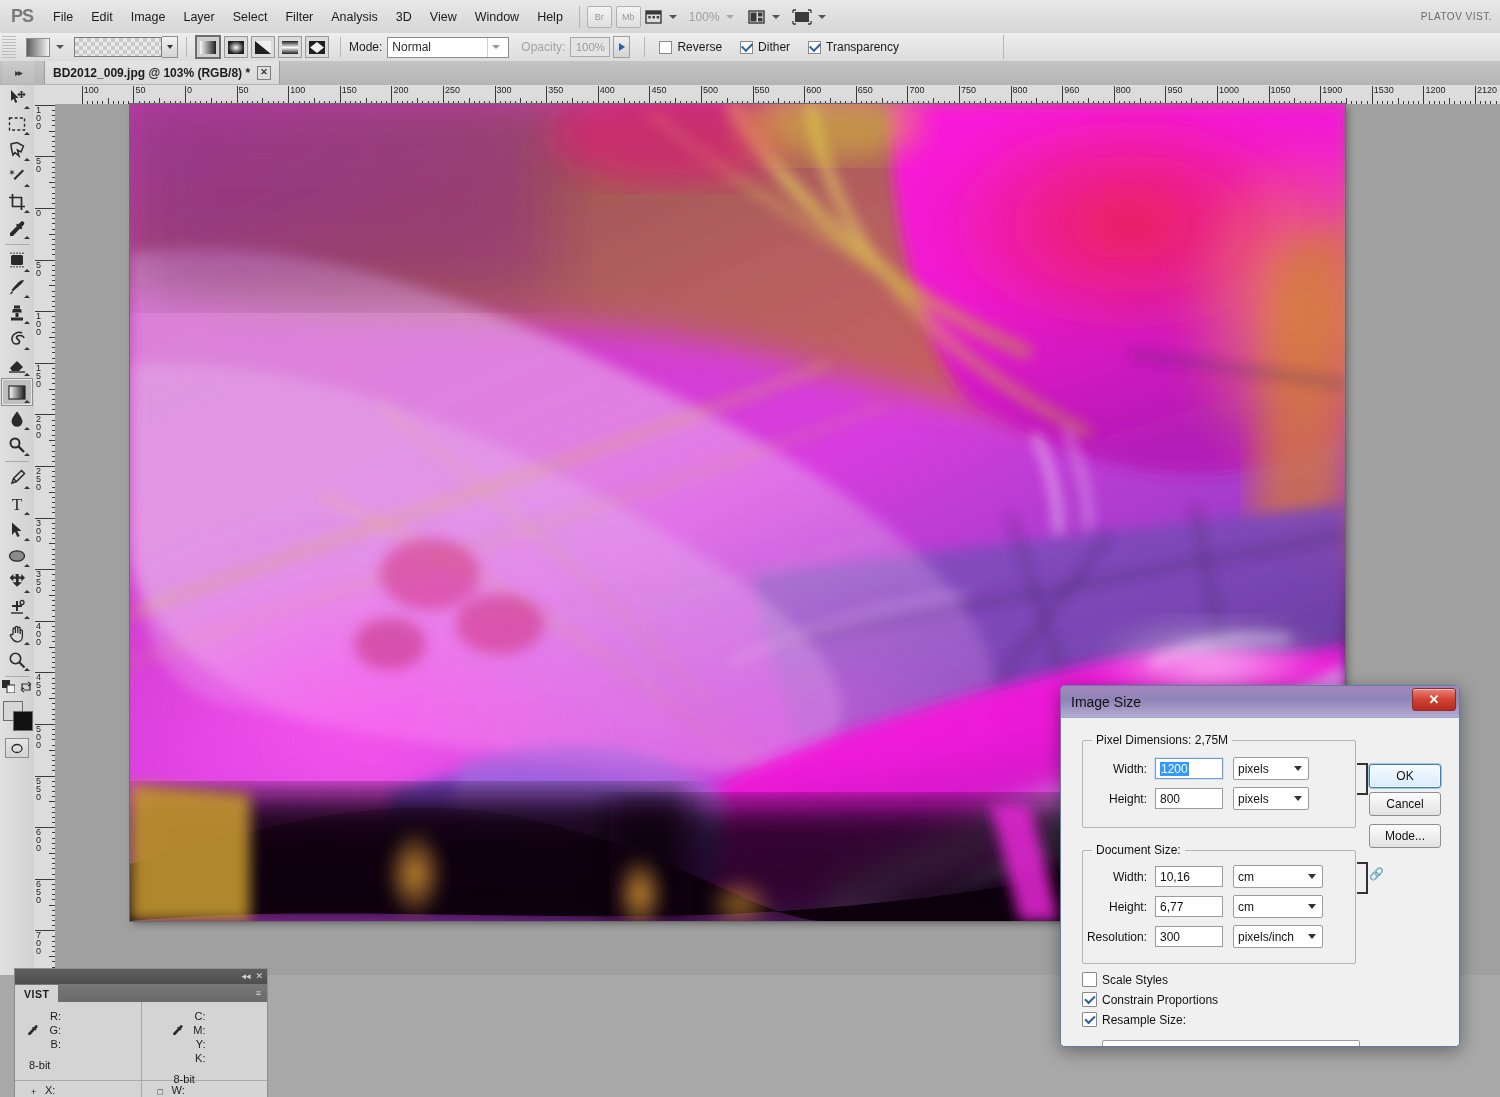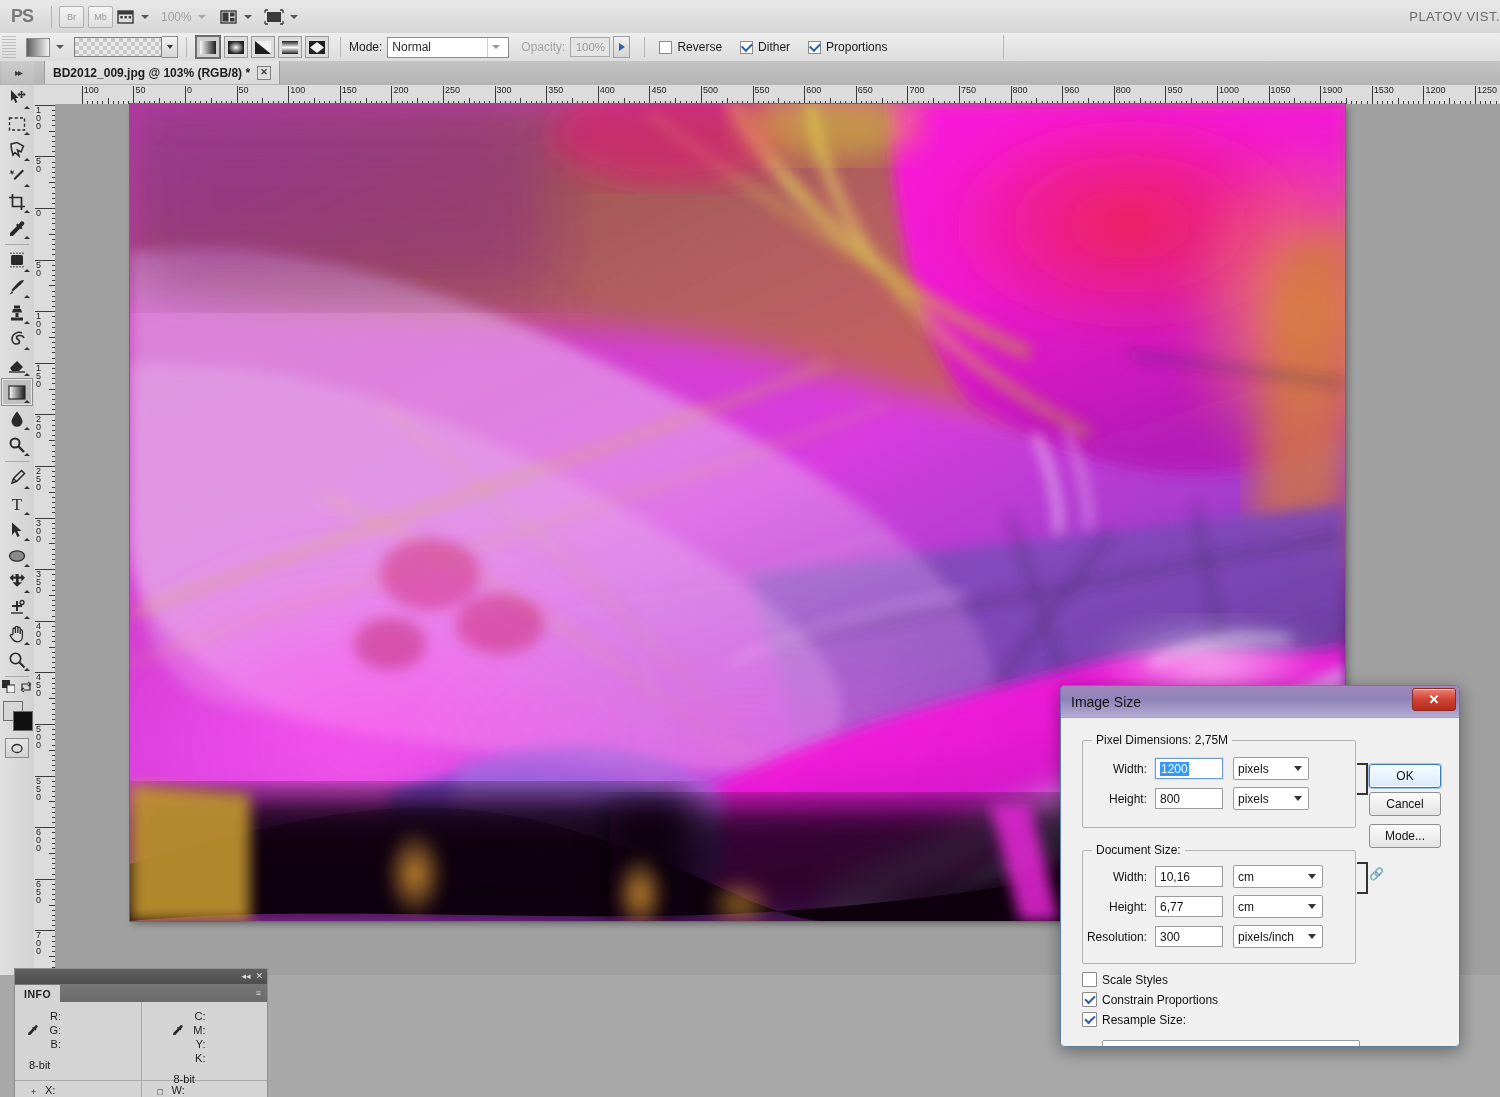--- a/index.html
+++ b/index.html
@@ -37,22 +37,22 @@
   .mb-plain{
     height:20px;display:flex;align-items:center;justify-content:center;margin-right:2px;
   }
   .caret{
     width:0;height:0;border-left:4px solid transparent;border-right:4px solid transparent;
     border-top:4px solid #555;margin-left:4px;
   }
   .caret.dim{border-top-color:#a8a8a8;}
   #zoomlabel{font-size:12px;color:#a0a0a0;padding:0 2px;}
   #workspace-name{
-    margin-left:auto;font-size:13px;color:#6b6b6b;letter-spacing:0.5px;
-    padding-right:0;white-space:nowrap;overflow:hidden;
+    margin-left:auto;font-size:10px;color:#6b6b6b;letter-spacing:0.5px;
+    padding-right:8px;white-space:nowrap;overflow:hidden;
   }
 
   
   #optionsbar{
     position:absolute;left:0;top:33px;width:1500px;height:28px;
     background:linear-gradient(#eeeeee,#dcdcdc);
     border-bottom:1px solid #9d9d9d;
     display:flex;align-items:center;
   }
   #grip{width:14px;height:22px;margin-left:2px;
@@ -281,20 +281,33 @@
     display:flex;align-items:center;justify-content:center;border-radius:1px;
   }
   .dcb.on::after{content:"";display:block;width:8px;height:4px;border-left:2px solid #2d5fa8;
     border-bottom:2px solid #2d5fa8;transform:rotate(-45deg) translate(1px,-1px);}
 </style>
 </head>
 <body>
 
 <div id="menubar">
   <div id="ps-logo">PS</div>
+  <div id="menu-items" style="display:flex;align-items:center;">
+      <div class="menu-item">File</div>
+      <div class="menu-item">Edit</div>
+      <div class="menu-item">Image</div>
+      <div class="menu-item">Layer</div>
+      <div class="menu-item">Select</div>
+      <div class="menu-item">Filter</div>
+      <div class="menu-item">Analysis</div>
+      <div class="menu-item">3D</div>
+      <div class="menu-item">View</div>
+      <div class="menu-item">Window</div>
+      <div class="menu-item">Help</div>
+    </div>
   <div class="mb-sep"></div>
   <div class="mb-btn">Br</div>
   <div class="mb-btn">Mb</div>
   <div class="mb-plain">
     <svg width="18" height="16" viewBox="0 0 18 16">
         <rect x="1" y="2" width="15" height="12" fill="none" stroke="#3a3a3a" stroke-width="1.4"></rect>
         <rect x="1" y="2" width="15" height="3.5" fill="#3a3a3a"></rect>
         <rect x="3.3" y="7" width="2.4" height="2.4" fill="#3a3a3a"></rect>
         <rect x="7.5" y="7" width="2.4" height="2.4" fill="#3a3a3a"></rect>
         <rect x="11.7" y="7" width="2.4" height="2.4" fill="#3a3a3a"></rect>
@@ -403,21 +416,21 @@
       <div class="cbwrap">
         <span class="cb"></span>
         <span>Reverse</span>
       </div>
       <div class="cbwrap">
         <span class="cb on"></span>
         <span>Dither</span>
       </div>
       <div class="cbwrap">
         <span class="cb on"></span>
-        <span>Proportions</span>
+        <span>Transparency</span>
       </div>
     </div>
   <div style="flex:1"></div>
   <div style="width:1px;height:24px;background:#b6b6b6;margin-right:496px;"></div>
 </div>
 
 <div id="tabbar">
   <div id="tabarrows">▸▸</div>
   <div id="doctab">
     <span>BD2012_009.jpg @ 103% (RGB/8) *</span>
@@ -897,21 +910,21 @@
     <div class="hr-tick" style="left: 1368.4px; height: 18px;"></div>
     <div class="hr-tick" style="left: 1373.56px; height: 3.5px;"></div>
     <div class="hr-tick" style="left: 1378.72px; height: 3.5px;"></div>
     <div class="hr-tick" style="left: 1383.88px; height: 3.5px;"></div>
     <div class="hr-tick" style="left: 1389.04px; height: 3.5px;"></div>
     <div class="hr-tick" style="left: 1394.2px; height: 6px;"></div>
     <div class="hr-tick" style="left: 1399.36px; height: 3.5px;"></div>
     <div class="hr-tick" style="left: 1404.52px; height: 3.5px;"></div>
     <div class="hr-tick" style="left: 1409.68px; height: 3.5px;"></div>
     <div class="hr-tick" style="left: 1414.84px; height: 3.5px;"></div>
-    <div class="hr-lbl" style="left: 1420px;">1250</div>
+    <div class="hr-lbl" style="left: 1420px;">2120</div>
     <div class="hr-tick" style="left: 1420px; height: 18px;"></div>
     <div class="hr-tick" style="left: 1425.16px; height: 3.5px;"></div>
     <div class="hr-tick" style="left: 1430.32px; height: 3.5px;"></div>
     <div class="hr-tick" style="left: 1435.48px; height: 3.5px;"></div>
     <div class="hr-tick" style="left: 1440.64px; height: 3.5px;"></div>
   </div>
 <div id="vruler">
     <div class="vr-lbl" style="top: 1.8px;">100</div>
     <div class="vr-tick" style="top: 0.8px; width: 20px;"></div>
     <div class="vr-tick" style="top: 5.96px; width: 3.5px;"></div>
@@ -1259,21 +1272,21 @@
     <ellipse cx="700" cy="20" rx="90" ry="36" fill="#d8c43a" opacity="0.55" filter="url(#blurMd)"></ellipse>
   </svg>
 </div>
 
 <div id="infopanel">
   <div id="infohead">
     <span class="hdr-ico">◂◂</span>
     <span class="hdr-ico">✕</span>
   </div>
   <div id="infotab">
-    <span class="tabname">INFO</span>
+    <span class="tabname">VIST</span>
     <span class="menuico">≡</span>
   </div>
   <div id="infobody">
     <div class="infocol left">
       <span class="eyedrop">
         <svg width="12" height="12" viewBox="0 0 12 12">
             <path d="M8.5 1.2a1.5 1.5 0 012 2L8.8 4.9l.7.7-1 1-.7-.7L3.3 11H1.2V8.9l4.5-4.5-.7-.7 1-1 .7.7z" fill="#2a2a2a"></path>
           </svg>
       </span>
       <div id="info-left-rows">

